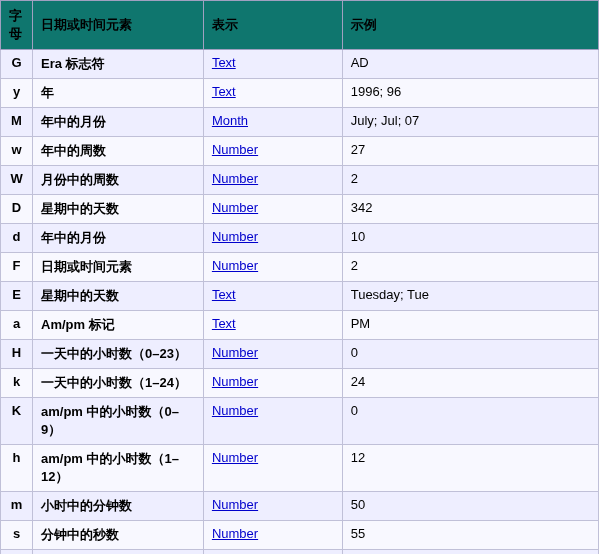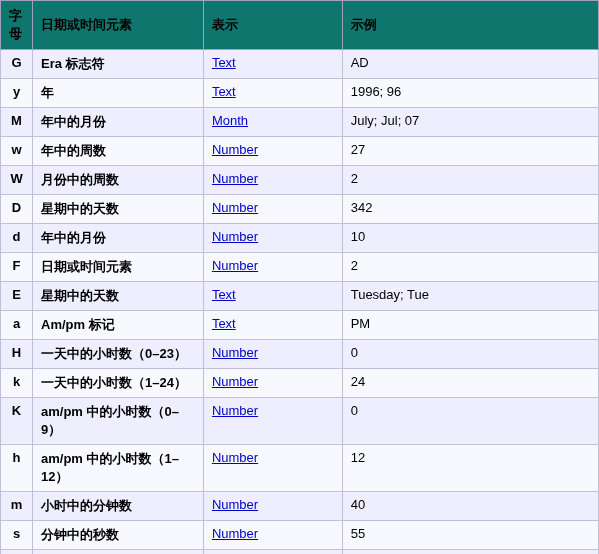--- a/index.html
+++ b/index.html
@@ -149,21 +149,21 @@
       <tr>
         <td class="letter">h</td>
         <td class="description">am/pm 中的小时数（1–12）</td>
         <td class="representation"><a href="#">Number</a></td>
         <td class="example">12</td>
       </tr>
       <tr>
         <td class="letter">m</td>
         <td class="description">小时中的分钟数</td>
         <td class="representation"><a href="#">Number</a></td>
-        <td class="example">40</td>
+        <td class="example">50</td>
       </tr>
       <tr>
         <td class="letter">s</td>
         <td class="description">分钟中的秒数</td>
         <td class="representation"><a href="#">Number</a></td>
         <td class="example">55</td>
       </tr>
       <tr>
         <td class="letter">S</td>
         <td class="description">毫秒数</td>

